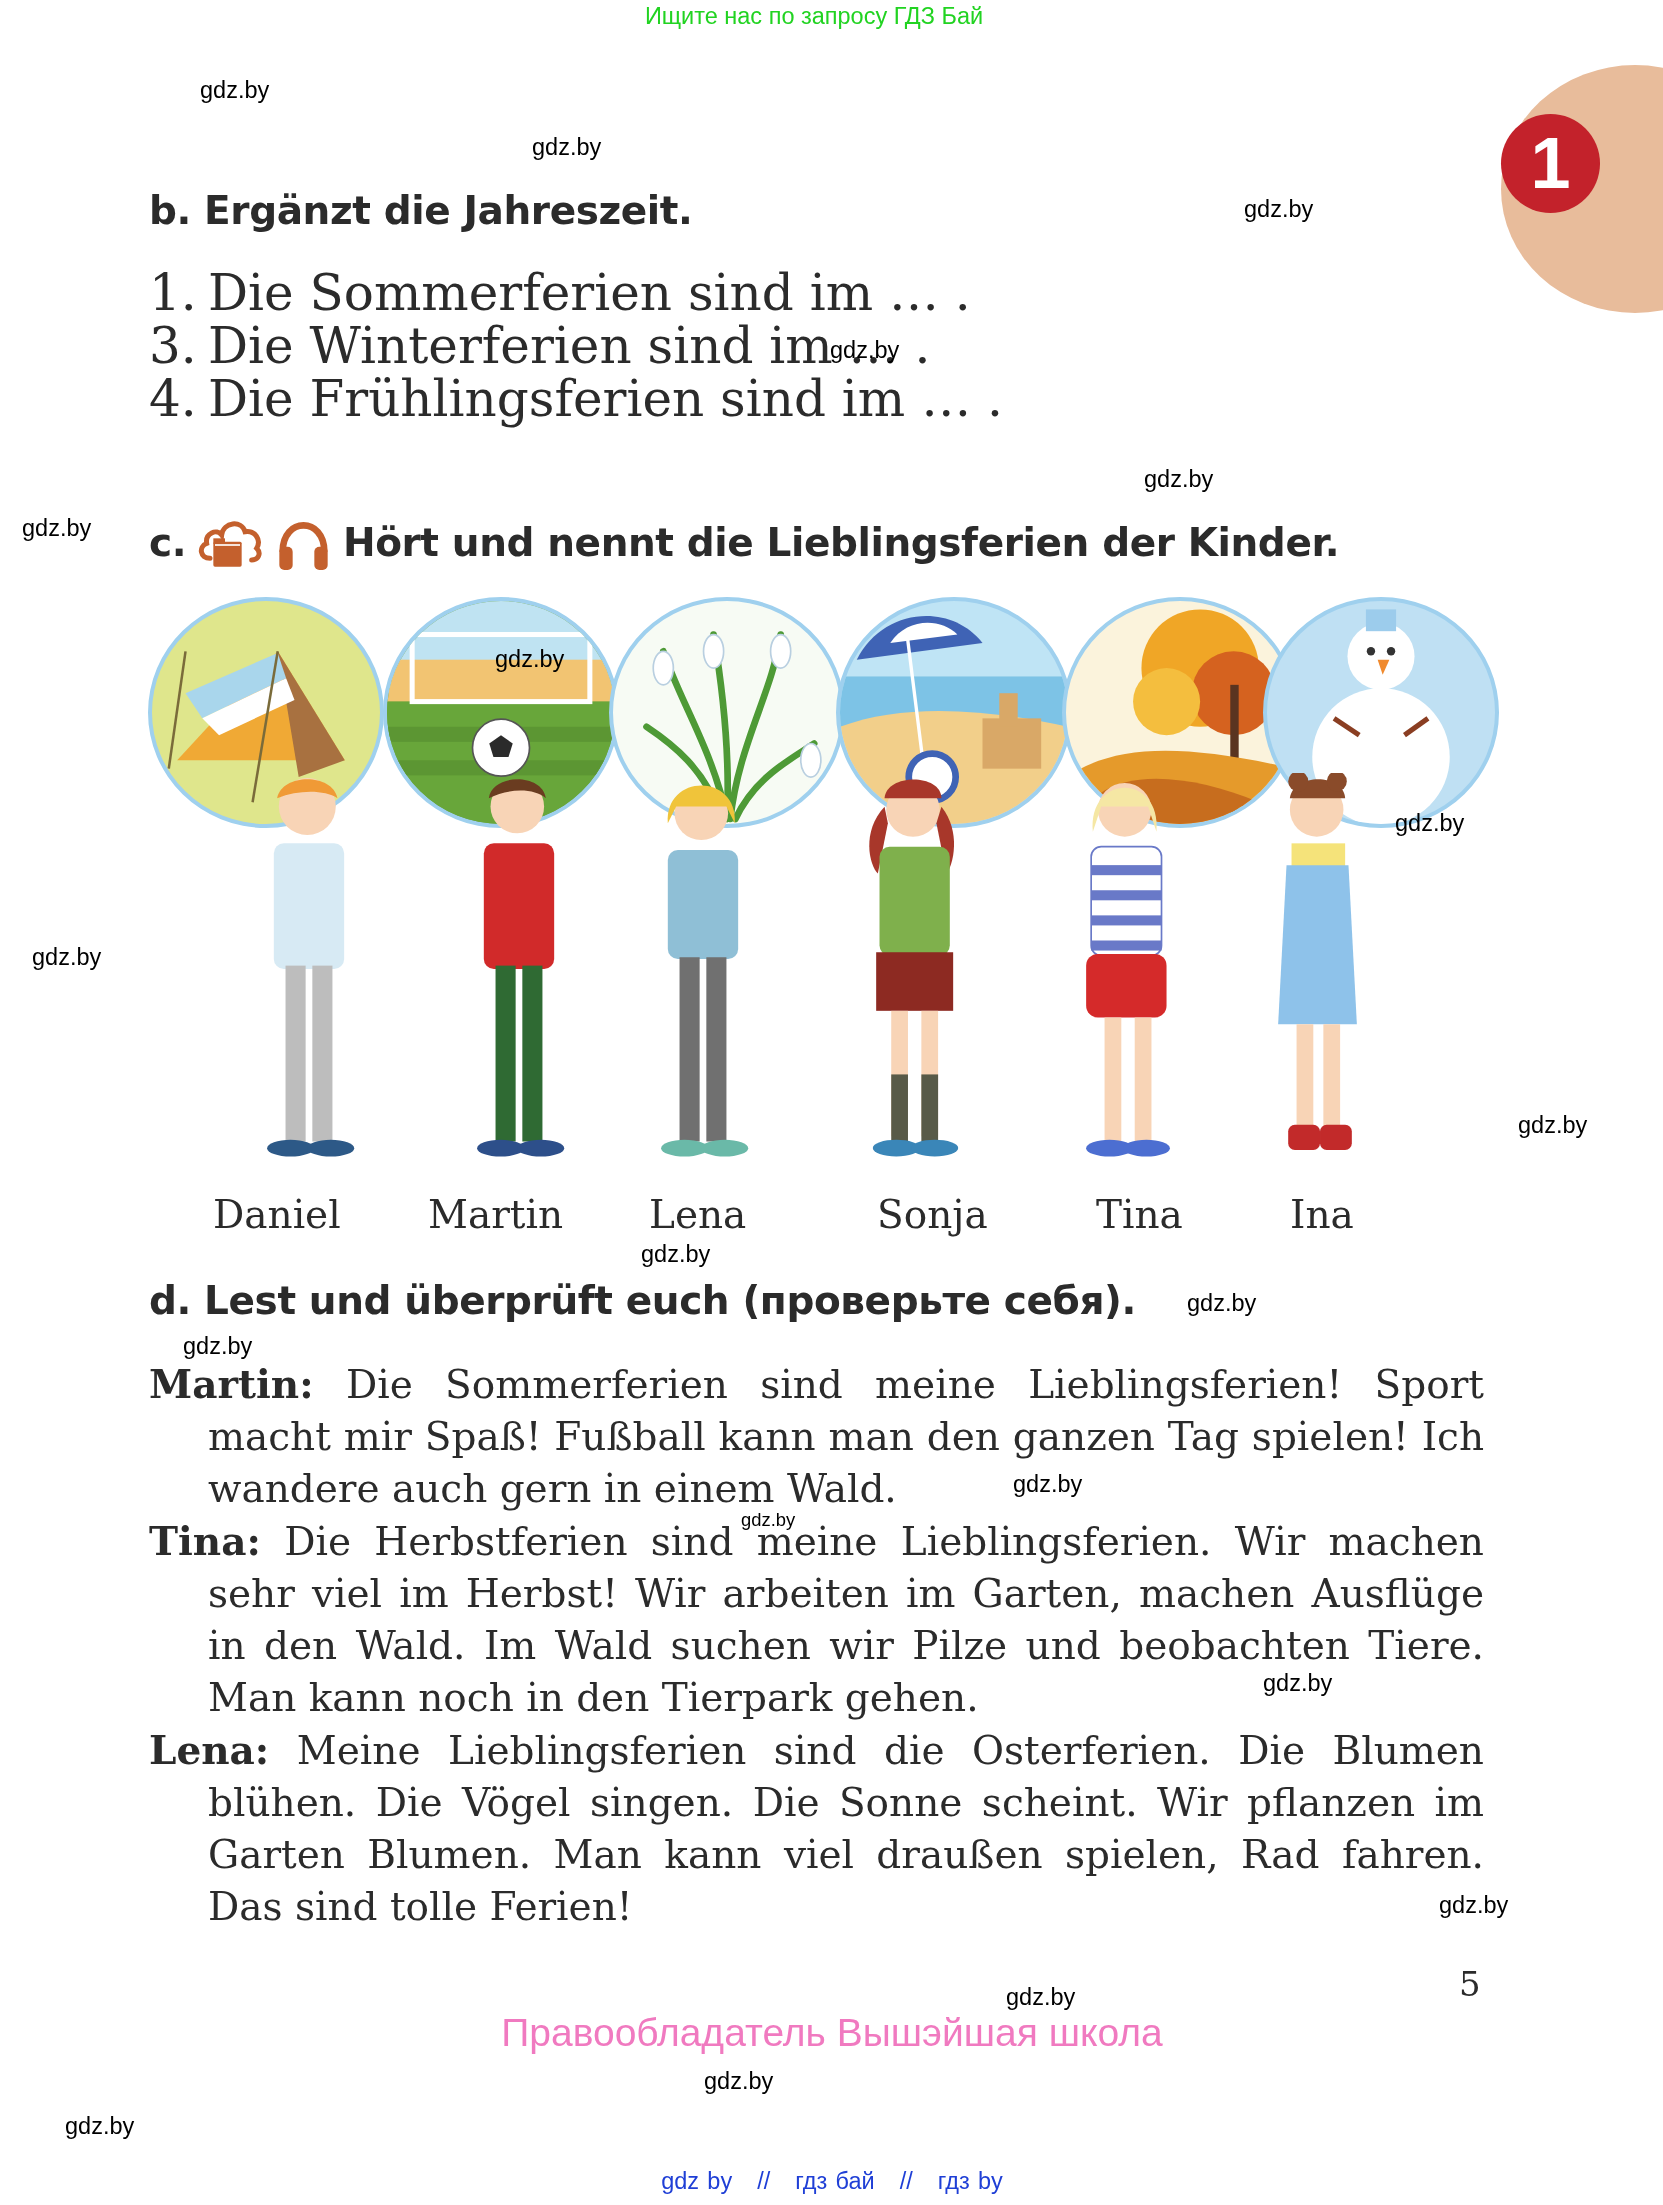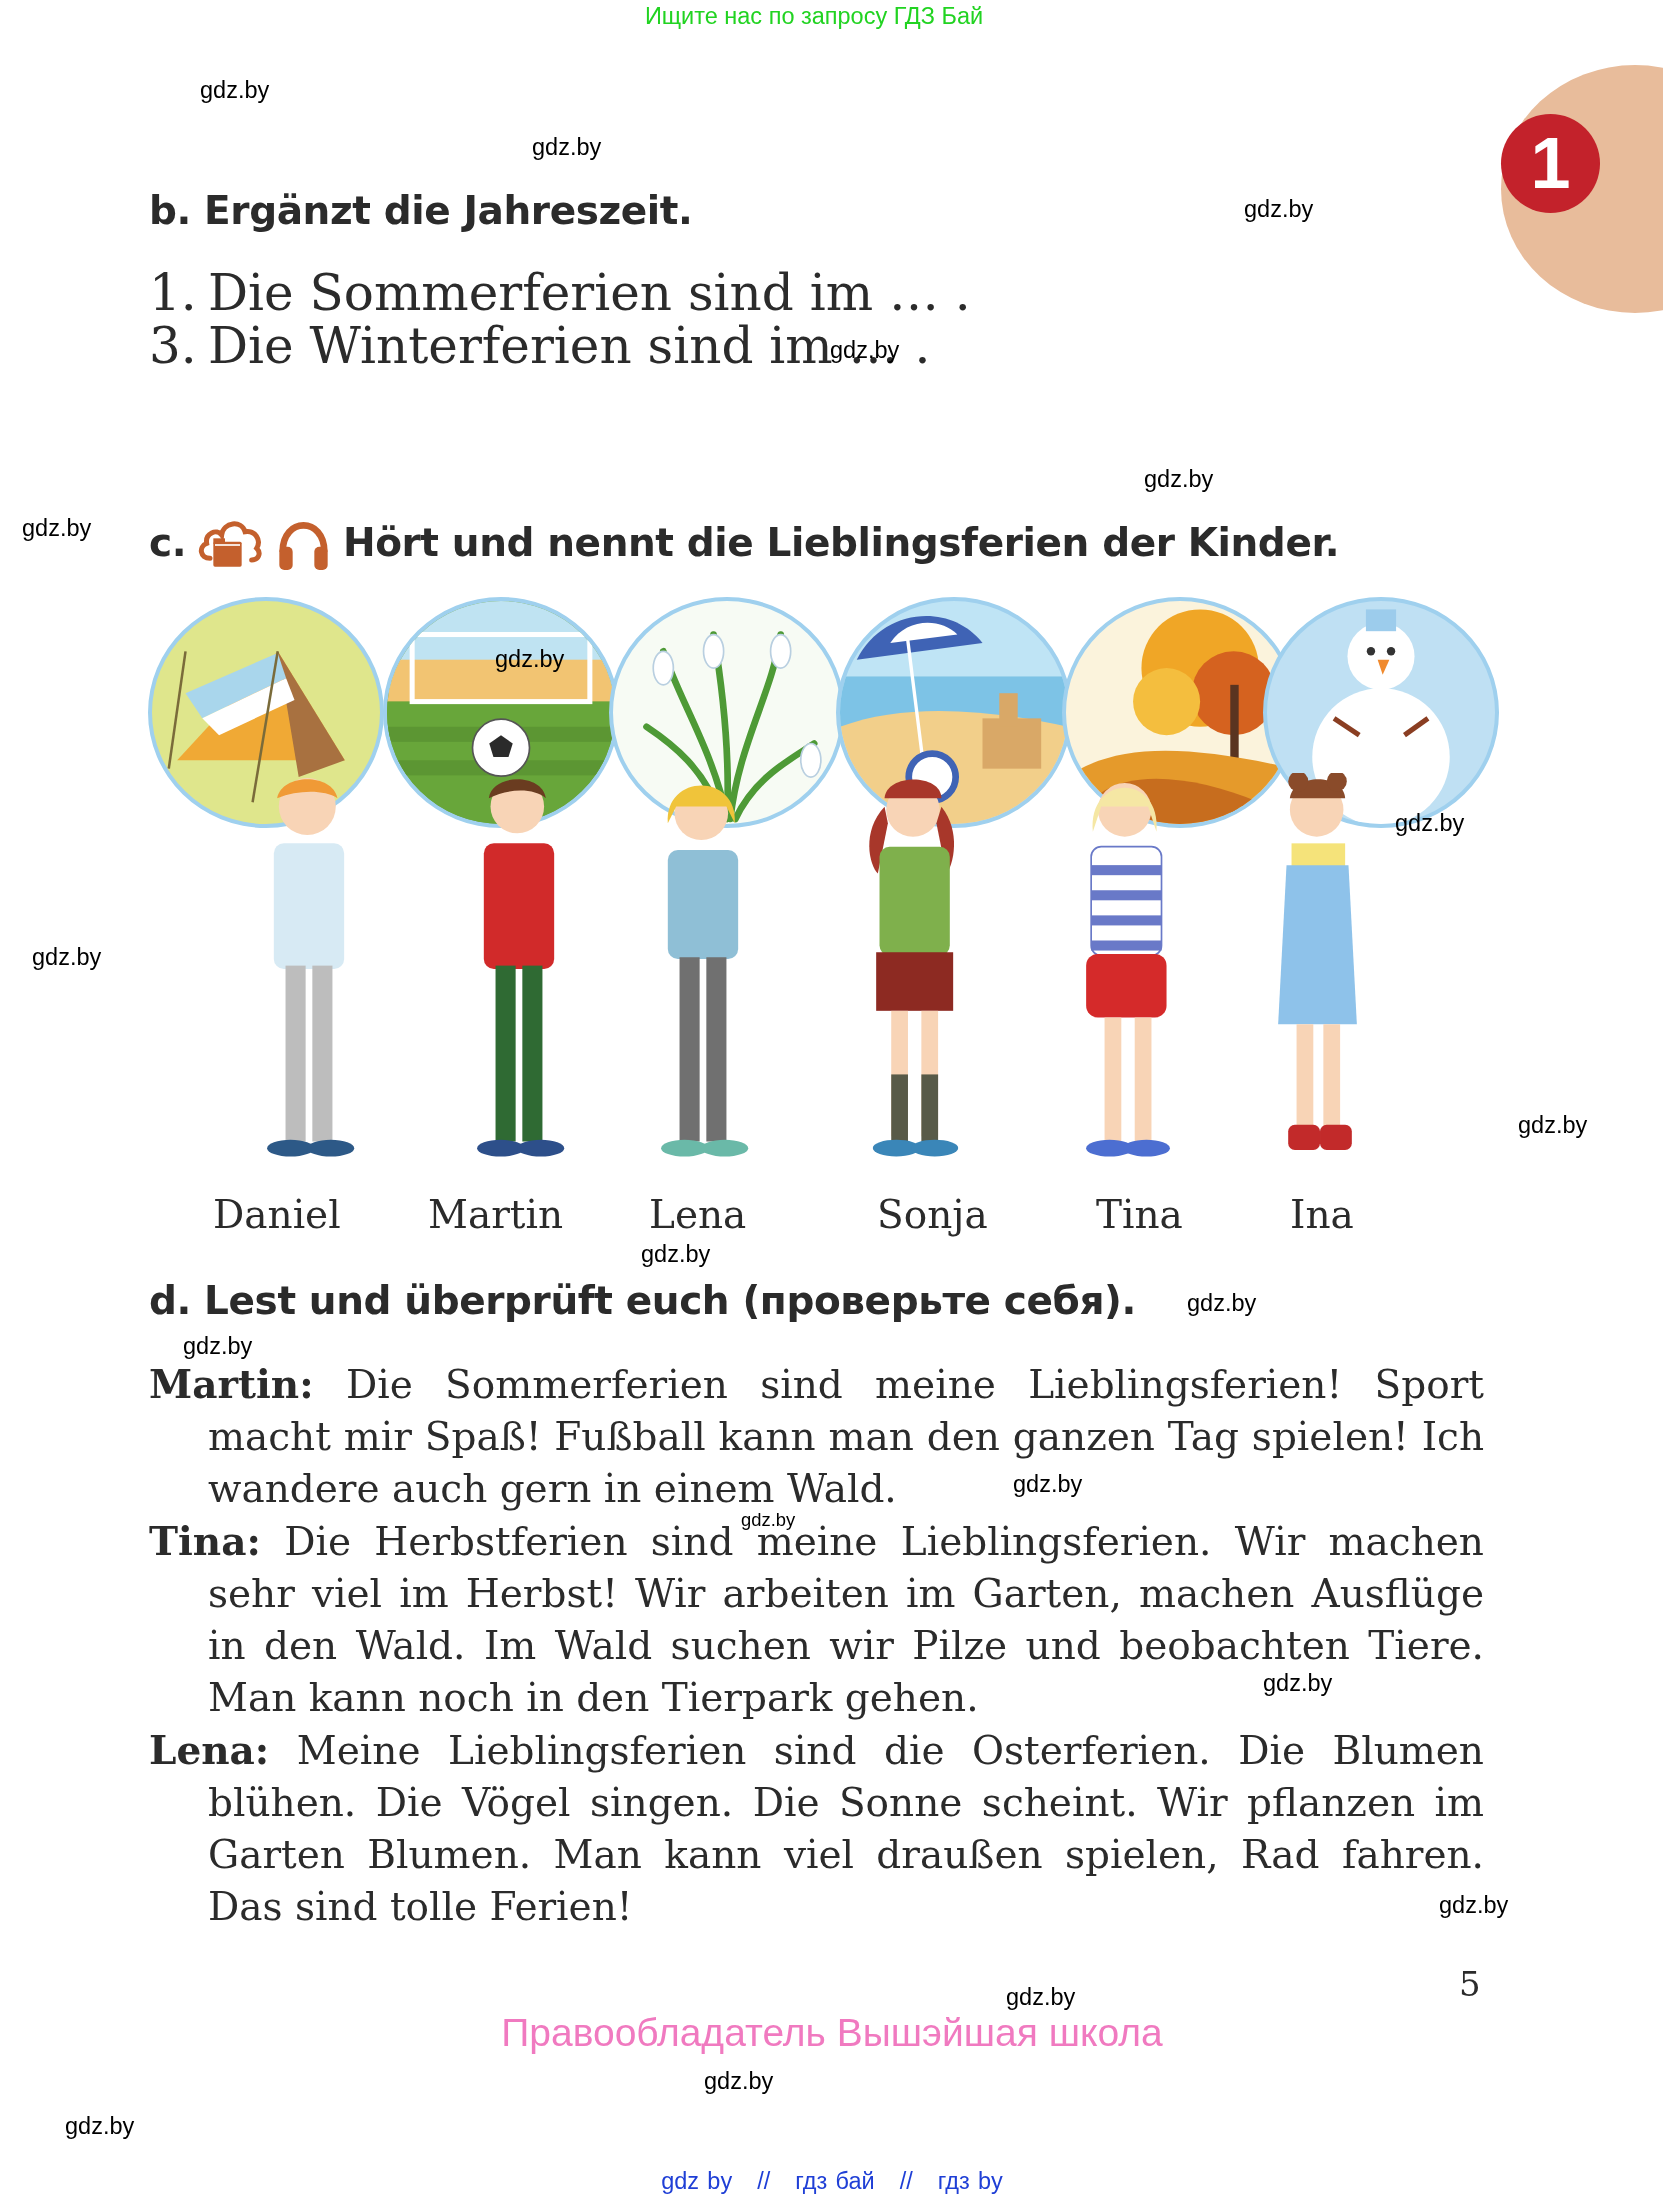--- a/index.html
+++ b/index.html
@@ -38,20 +38,21 @@
 
 <div class="abs top-banner">Ищите нас по запросу ГДЗ Бай</div>
 
 <div class="abs badge-bg"></div>
 <div class="abs badge">1</div>
 
 <div class="abs heading" style="left:149px; top:188px;">b. Ergänzt die Jahreszeit.</div>
 <div class="abs list">
   <div class="item"><span class="num">1.</span><span>Die Sommerferien sind im … .</span></div>
   <div class="item"><span class="num">3.</span><span>Die Winterferien sind im … .</span></div>
+  <div class="item"><span class="num">4.</span><span>Die Frühlingsferien sind im … .</span></div>
 </div>
 
 <div class="abs heading" style="left:149px; top:513px; display:flex; align-items:center;">
   <span>c.</span>
   <span class="icons">
     <svg width="70" height="59" viewBox="0 0 84 70">
       <path d="M18 54 C6 54 4 40 14 36 C12 24 26 18 32 26 C34 10 56 8 60 22 C72 20 80 32 74 42 C80 48 76 56 68 56" fill="none" stroke="#c4602d" stroke-width="6" stroke-linecap="round"></path>
       <rect x="22" y="34" width="34" height="30" rx="2" fill="#c4602d"></rect>
       <rect x="22" y="30" width="14" height="6" fill="#c4602d"></rect>
       <line x1="24" y1="38" x2="54" y2="38" stroke="#fff" stroke-width="2"></line>

